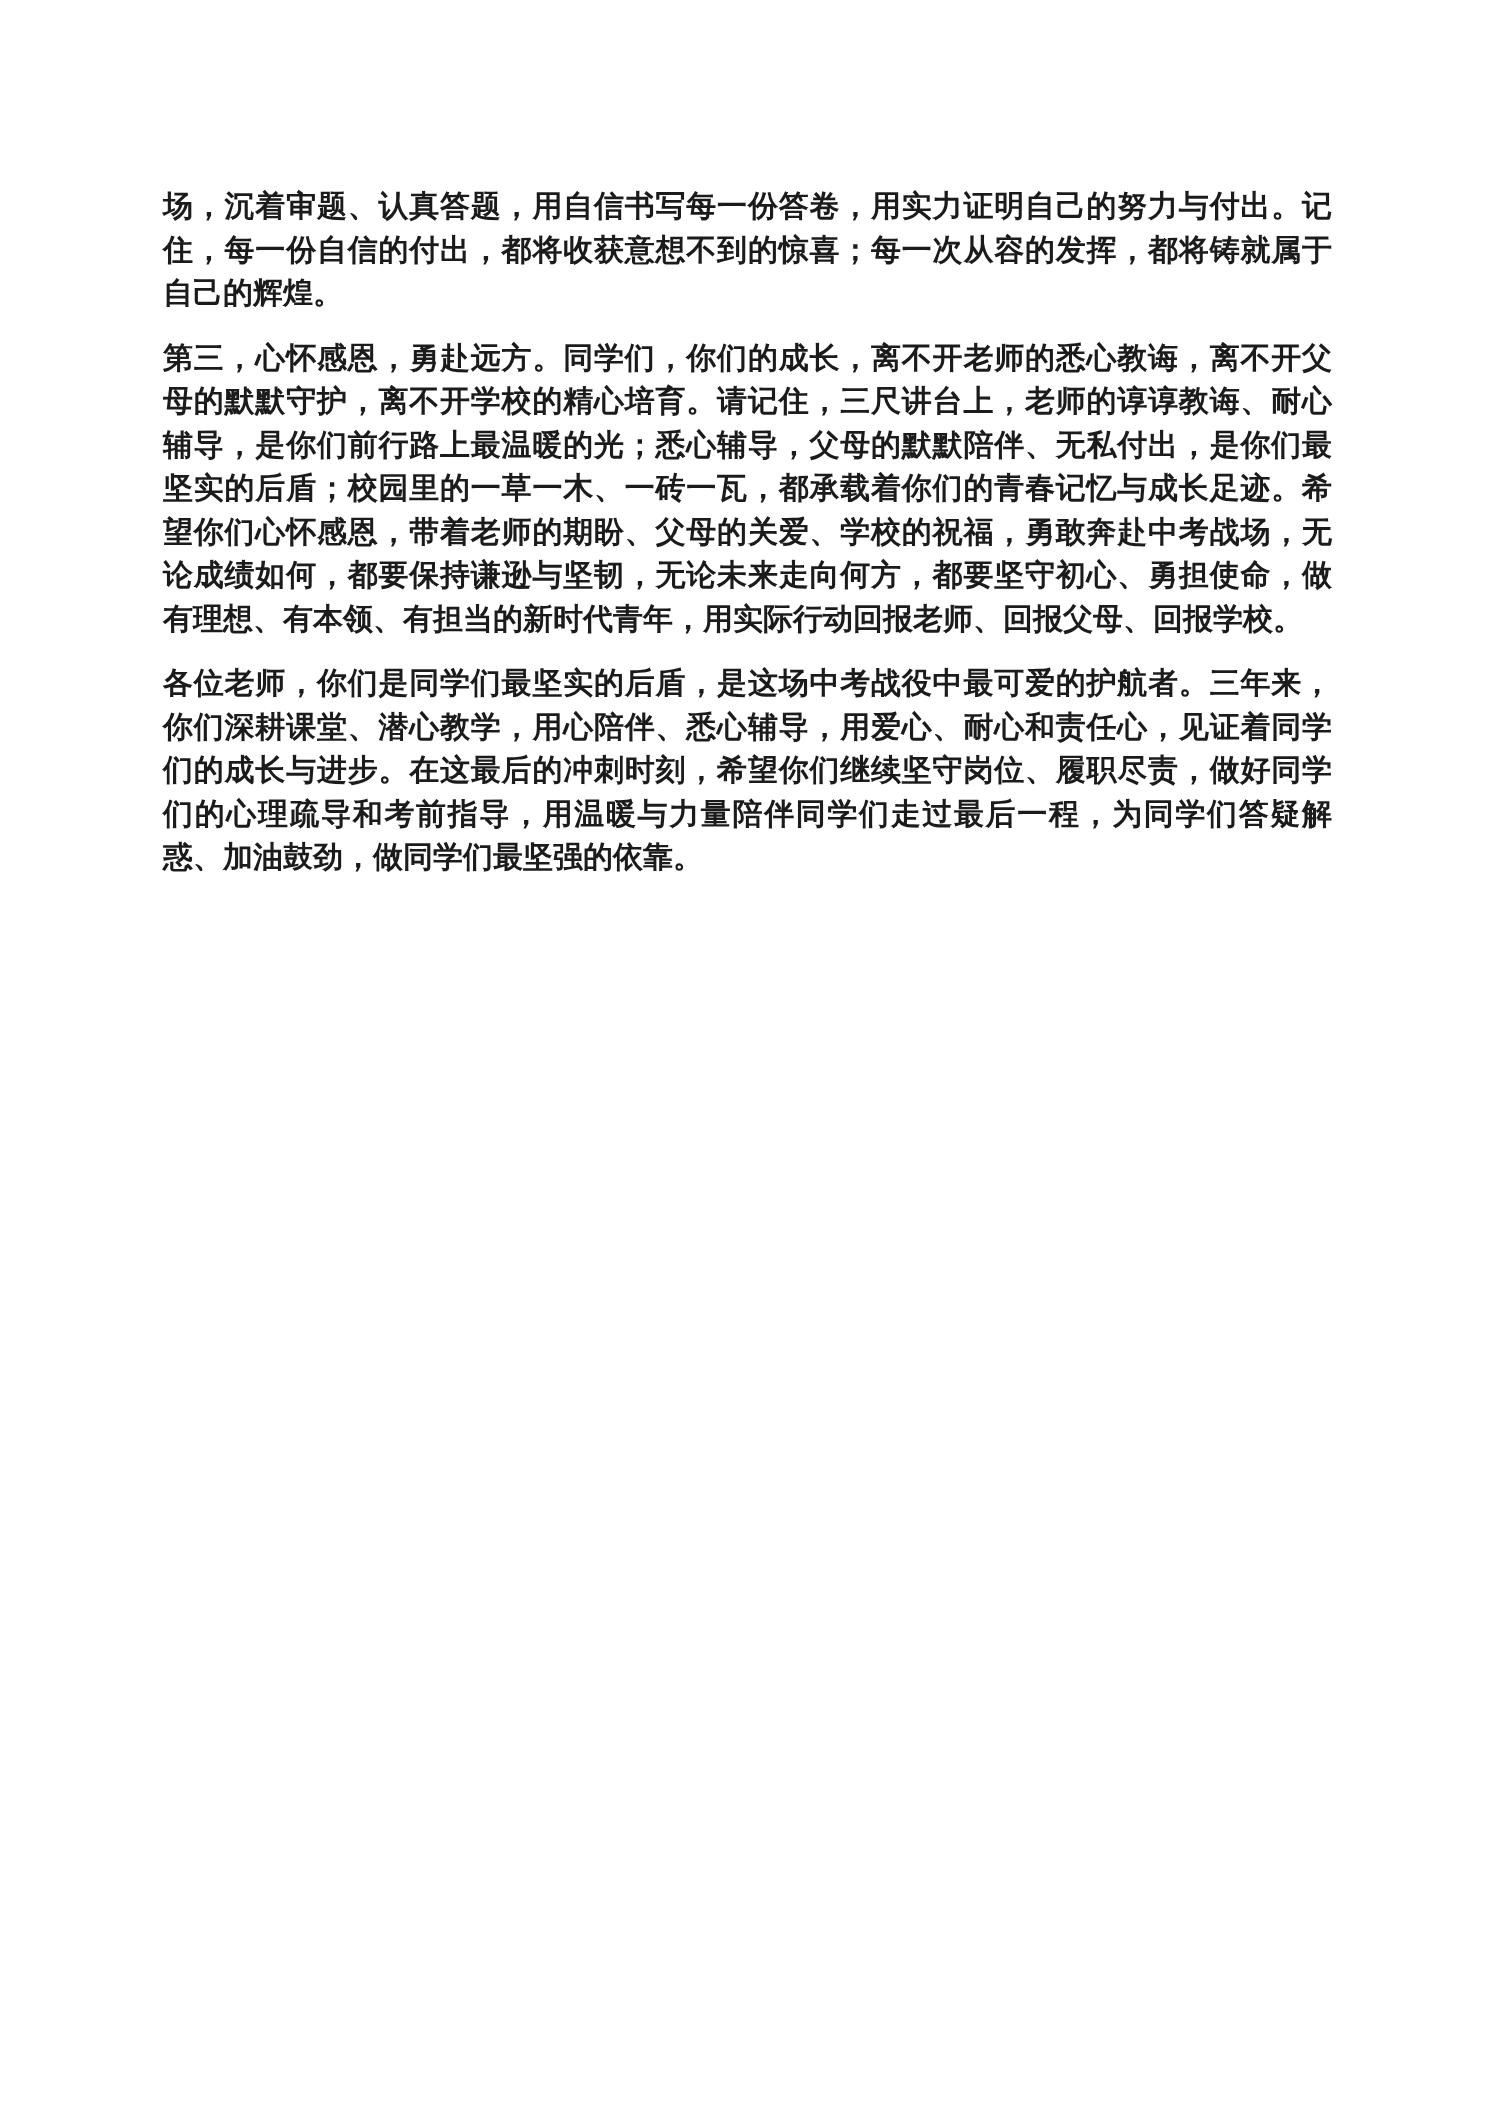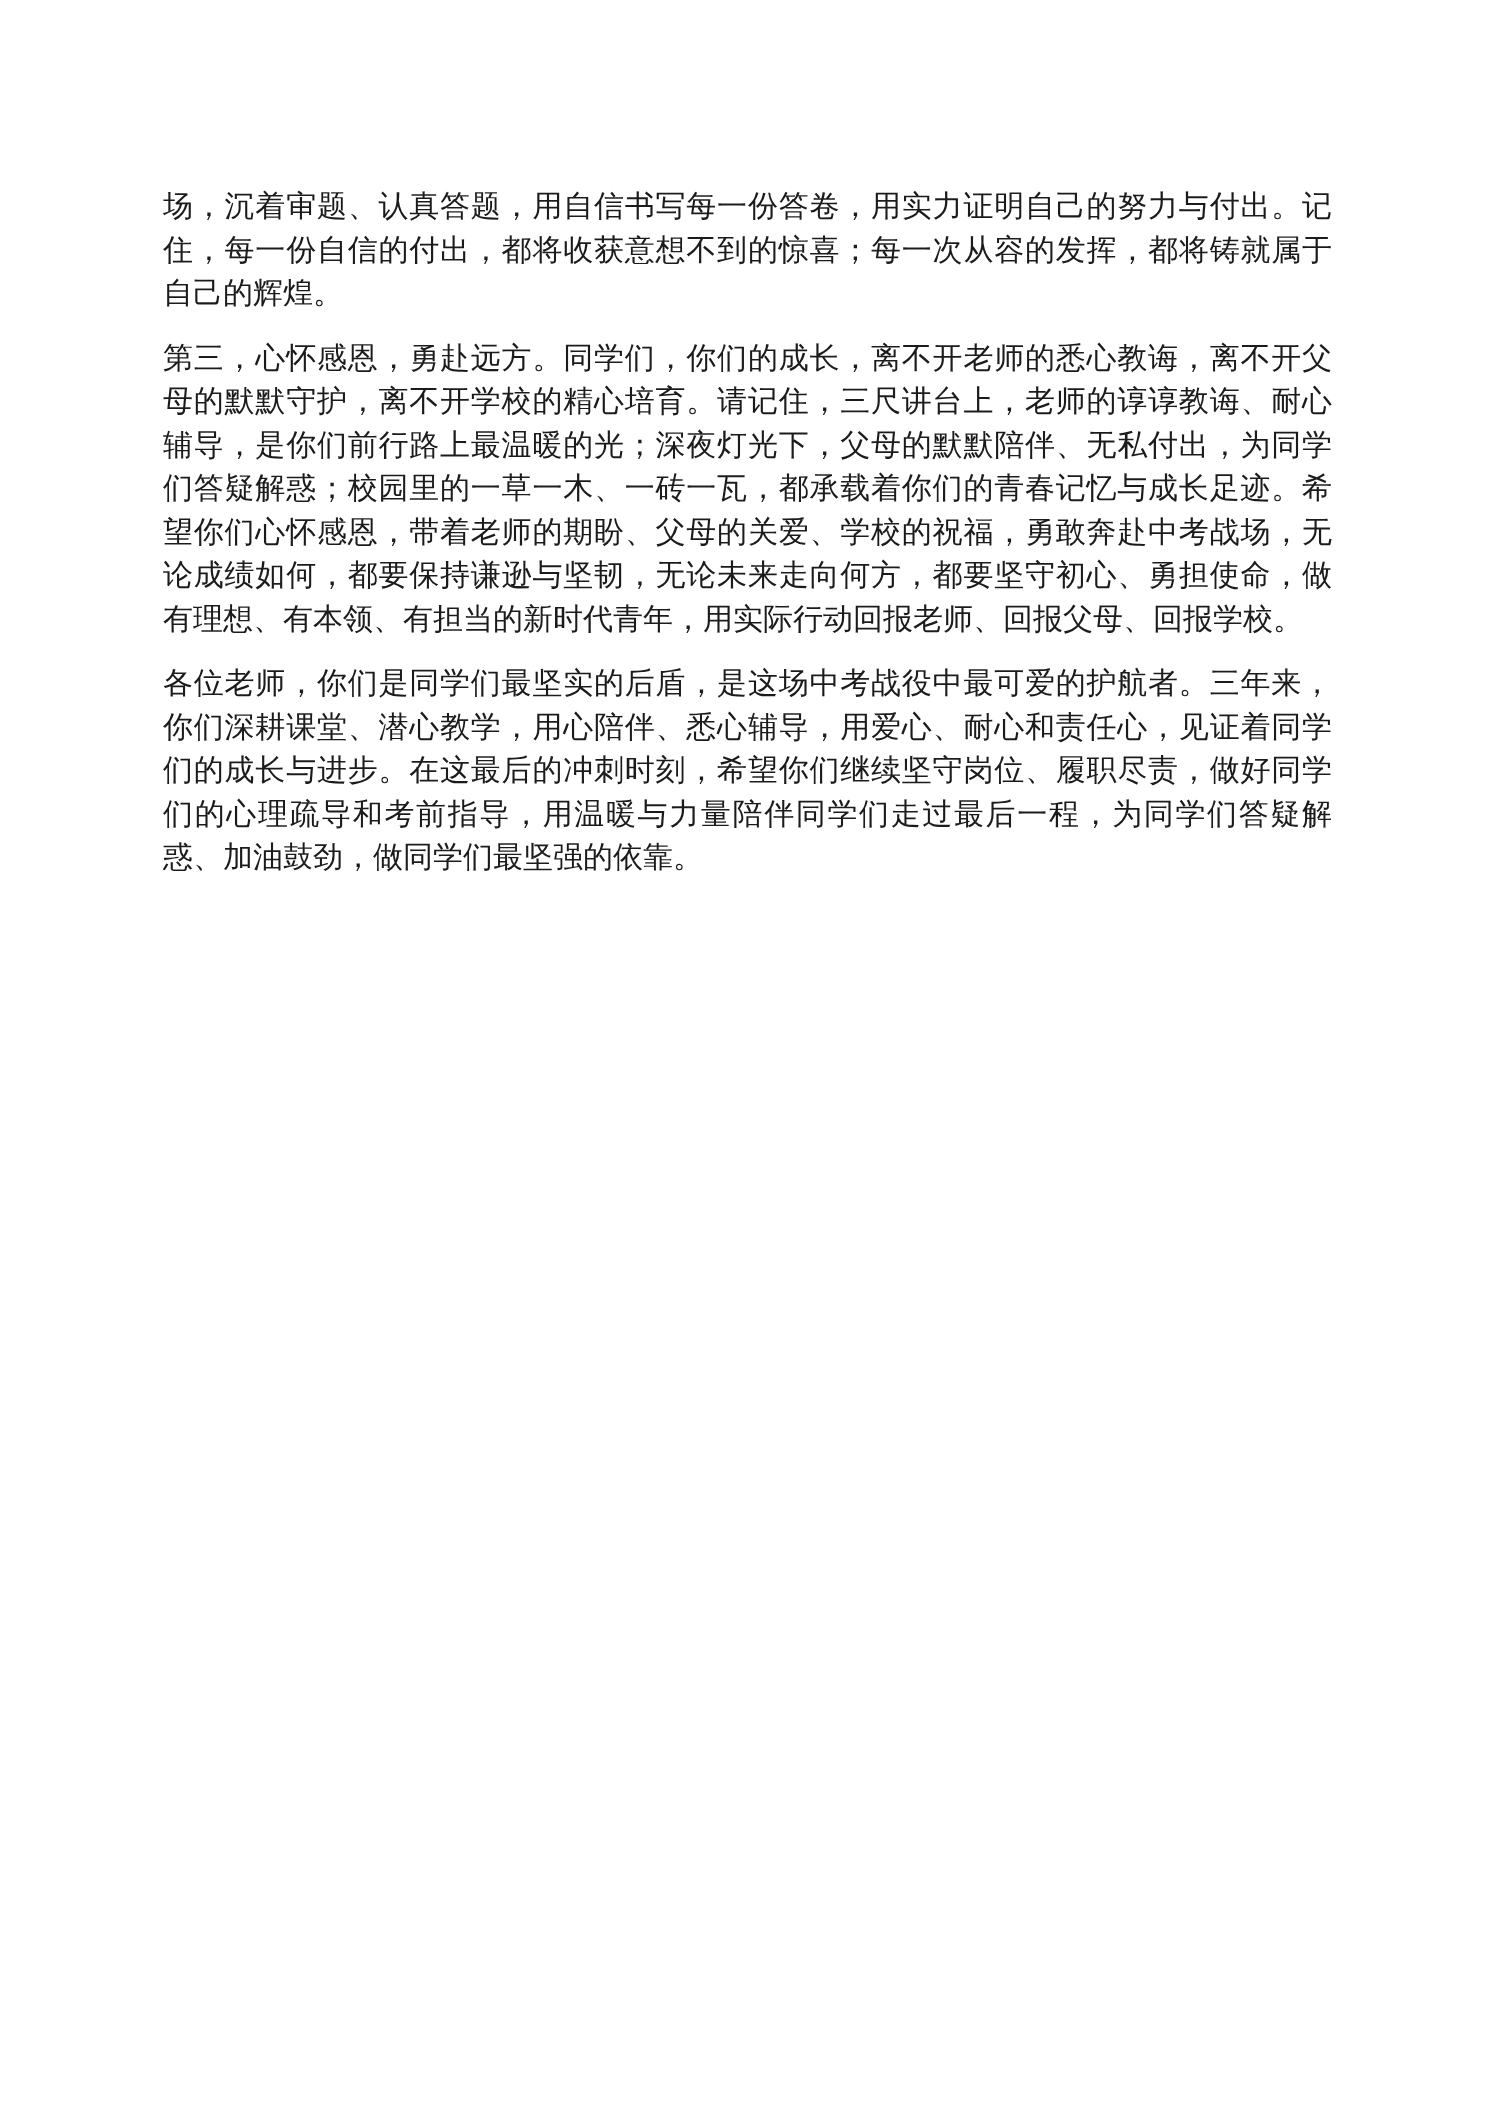--- a/index.html
+++ b/index.html
@@ -28,25 +28,25 @@
     top: 184px;
     width: 1169px;
   }
   .content p {
     margin: 0 0 21px 0;
     font-size: 30px;
     line-height: 43.5px;
     color: #1b1b1b;
     text-align: justify;
     text-justify: inter-character;
-    font-weight: 400;
+    font-weight: 700;
   }
 </style>
 </head>
 <body>
 
 <div class="page">
   <div class="content">
     <p>场，沉着审题、认真答题，用自信书写每一份答卷，用实力证明自己的努力与付出。记住，每一份自信的付出，都将收获意想不到的惊喜；每一次从容的发挥，都将铸就属于自己的辉煌。</p>
-    <p>第三，心怀感恩，勇赴远方。同学们，你们的成长，离不开老师的悉心教诲，离不开父母的默默守护，离不开学校的精心培育。请记住，三尺讲台上，老师的谆谆教诲、耐心辅导，是你们前行路上最温暖的光；深夜灯光下，父母的默默陪伴、无私付出，为同学们答疑解惑；校园里的一草一木、一砖一瓦，都承载着你们的青春记忆与成长足迹。希望你们心怀感恩，带着老师的期盼、父母的关爱、学校的祝福，勇敢奔赴中考战场，无论成绩如何，都要保持谦逊与坚韧，无论未来走向何方，都要坚守初心、勇担使命，做有理想、有本领、有担当的新时代青年，用实际行动回报老师、回报父母、回报学校。</p>
+    <p>第三，心怀感恩，勇赴远方。同学们，你们的成长，离不开老师的悉心教诲，离不开父母的默默守护，离不开学校的精心培育。请记住，三尺讲台上，老师的谆谆教诲、耐心辅导，是你们前行路上最温暖的光；悉心辅导，父母的默默陪伴、无私付出，是你们最坚实的后盾；校园里的一草一木、一砖一瓦，都承载着你们的青春记忆与成长足迹。希望你们心怀感恩，带着老师的期盼、父母的关爱、学校的祝福，勇敢奔赴中考战场，无论成绩如何，都要保持谦逊与坚韧，无论未来走向何方，都要坚守初心、勇担使命，做有理想、有本领、有担当的新时代青年，用实际行动回报老师、回报父母、回报学校。</p>
     <p>各位老师，你们是同学们最坚实的后盾，是这场中考战役中最可爱的护航者。三年来，你们深耕课堂、潜心教学，用心陪伴、悉心辅导，用爱心、耐心和责任心，见证着同学们的成长与进步。在这最后的冲刺时刻，希望你们继续坚守岗位、履职尽责，做好同学们的心理疏导和考前指导，用温暖与力量陪伴同学们走过最后一程，为同学们答疑解惑、加油鼓劲，做同学们最坚强的依靠。</p>
   </div>
 </div>
 
 </body></html>

